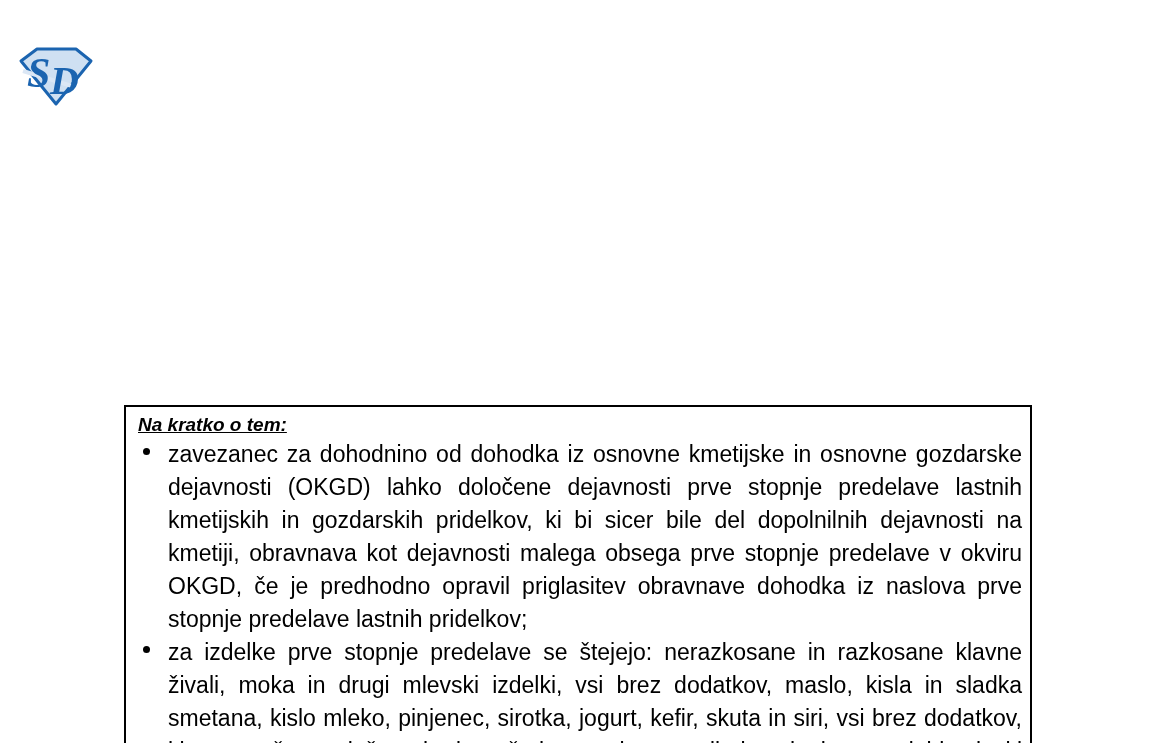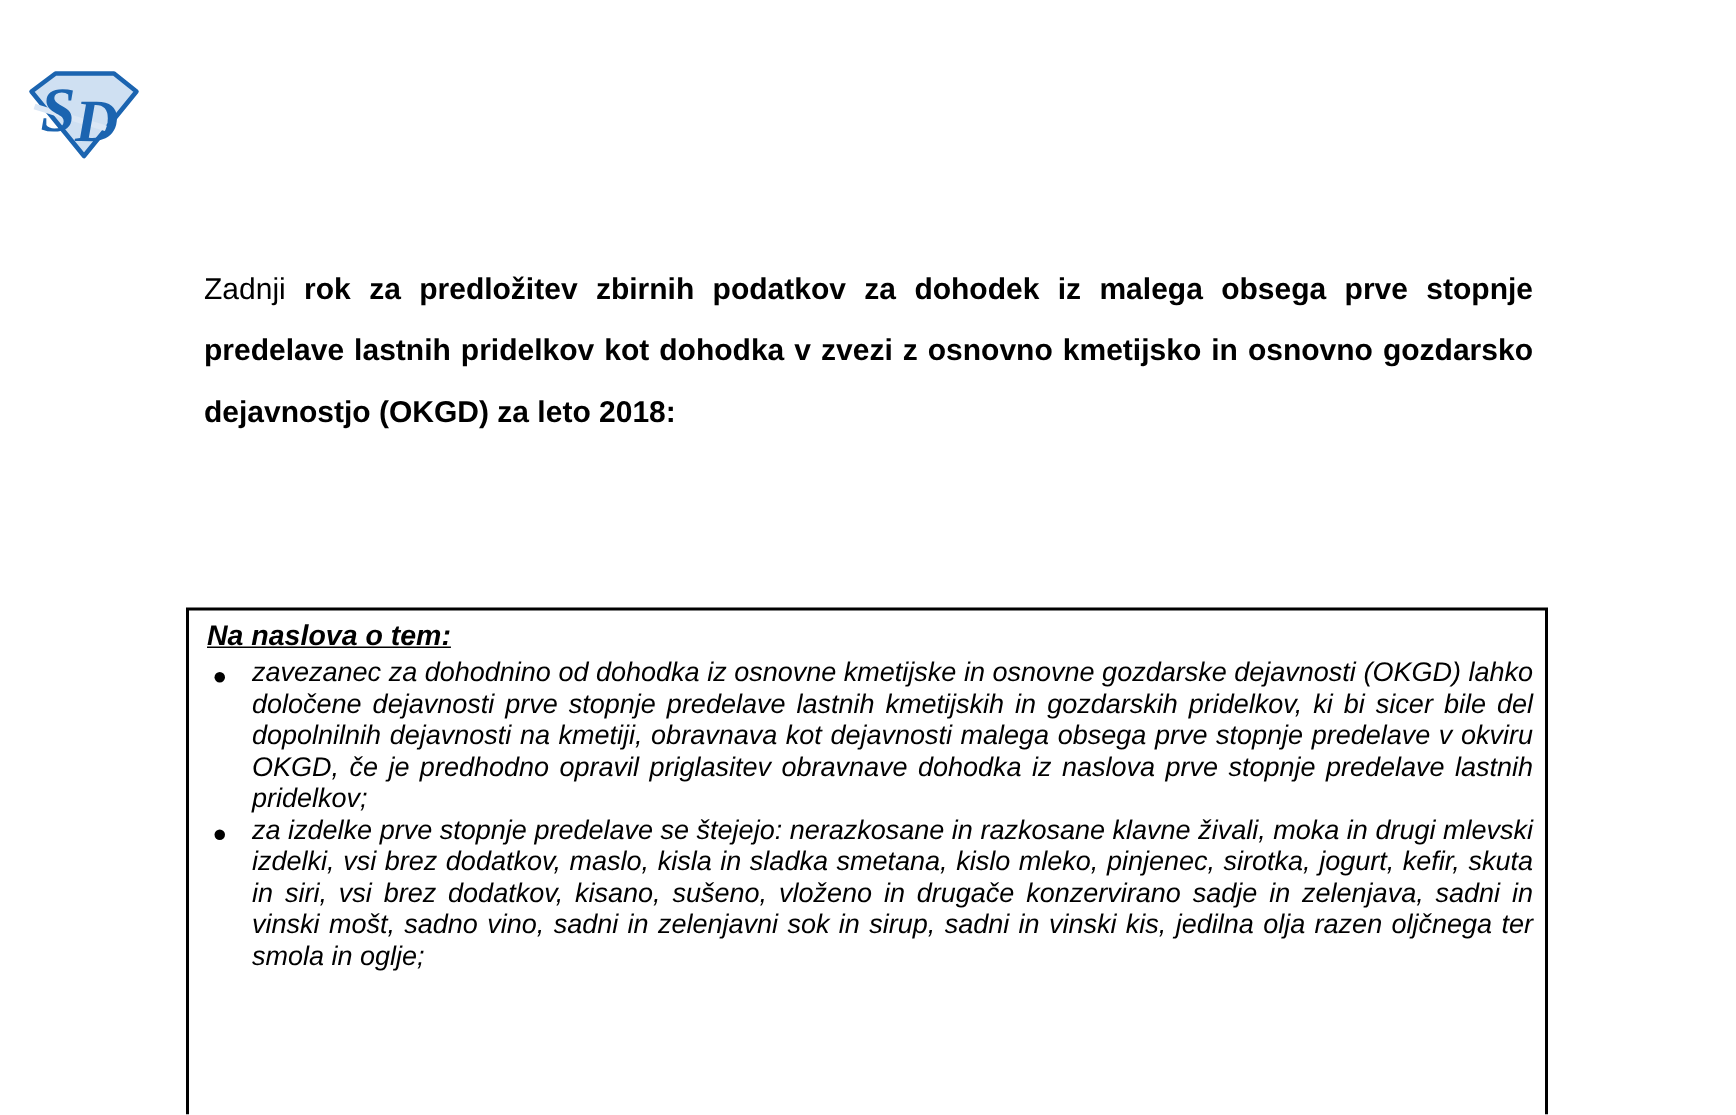--- a/index.html
+++ b/index.html
@@ -80,23 +80,22 @@
     text-decoration: underline;
   }
   .box-list {
     margin: 0;
     padding: 0;
   }
   .box-list li {
     list-style: none;
     position: relative;
     padding-left: 30px;
-    font-size: 18px;
-    font-style: italic;
-    line-height: 21px;
+    font-size: 23px;
+    line-height: 33px;
     text-align: justify;
   }
   .box-list li::before {
     content: "";
     position: absolute;
     left: 5px;
     top: 10px;
     width: 7px;
     height: 7px;
     background: #000;
@@ -111,25 +110,24 @@
   <span class="logo-wrap">
     <svg width="84" height="63" viewBox="0 0 84 63">
       <path d="M7 17 L23 5 L62 5 L77 17 L42 60 Z" fill="#cfe0f2" stroke="#1b64b0" stroke-width="3" stroke-linejoin="round"></path>
       <path d="M9 27 L58 42" stroke="#dbe7f5" stroke-width="4" fill="none"></path>
       <text x="13" y="43" font-size="42" font-style="italic" font-weight="bold" fill="#1b64b0" font-family="Liberation Serif, serif">S</text>
       <text x="36" y="50" font-size="40" font-style="italic" font-weight="bold" fill="#1b64b0" font-family="Liberation Serif, serif">D</text>
     </svg>
   </span>
 
   <div class="content-col">
-    <p class="intro"><span>Zadnji</span> <span class="bold">rok za predložitev zbirnih podatkov za dohodek iz malega obsega prve stopnje predelave lastnih pridelkov kot dohodka v zvezi z osnovno kmetijsko in osnovno gozdarsko dejavnostjo (OKGD) za leto 2018:</span></p>
 
   </div>
 
   <div class="info-box">
-    <p class="box-heading">Na naslova o tem:</p>
+    <p class="box-heading">Na kratko o tem:</p>
     <ul class="box-list">
       <li>zavezanec za dohodnino od dohodka iz osnovne kmetijske in osnovne gozdarske dejavnosti (OKGD) lahko določene dejavnosti prve stopnje predelave lastnih kmetijskih in gozdarskih pridelkov, ki bi sicer bile del dopolnilnih dejavnosti na kmetiji, obravnava kot dejavnosti malega obsega prve stopnje predelave v okviru OKGD, če je predhodno opravil priglasitev obravnave dohodka iz naslova prve stopnje predelave lastnih pridelkov;</li>
       <li>za izdelke prve stopnje predelave se štejejo: nerazkosane in razkosane klavne živali, moka in drugi mlevski izdelki, vsi brez dodatkov, maslo, kisla in sladka smetana, kislo mleko, pinjenec, sirotka, jogurt, kefir, skuta in siri, vsi brez dodatkov, kisano, sušeno, vloženo in drugače konzervirano sadje in zelenjava, sadni in vinski mošt, sadno vino, sadni in zelenjavni sok in sirup, sadni in vinski kis, jedilna olja razen oljčnega ter smola in oglje;</li>
     </ul>
   </div>
 
 </div>
 
 </body></html>

